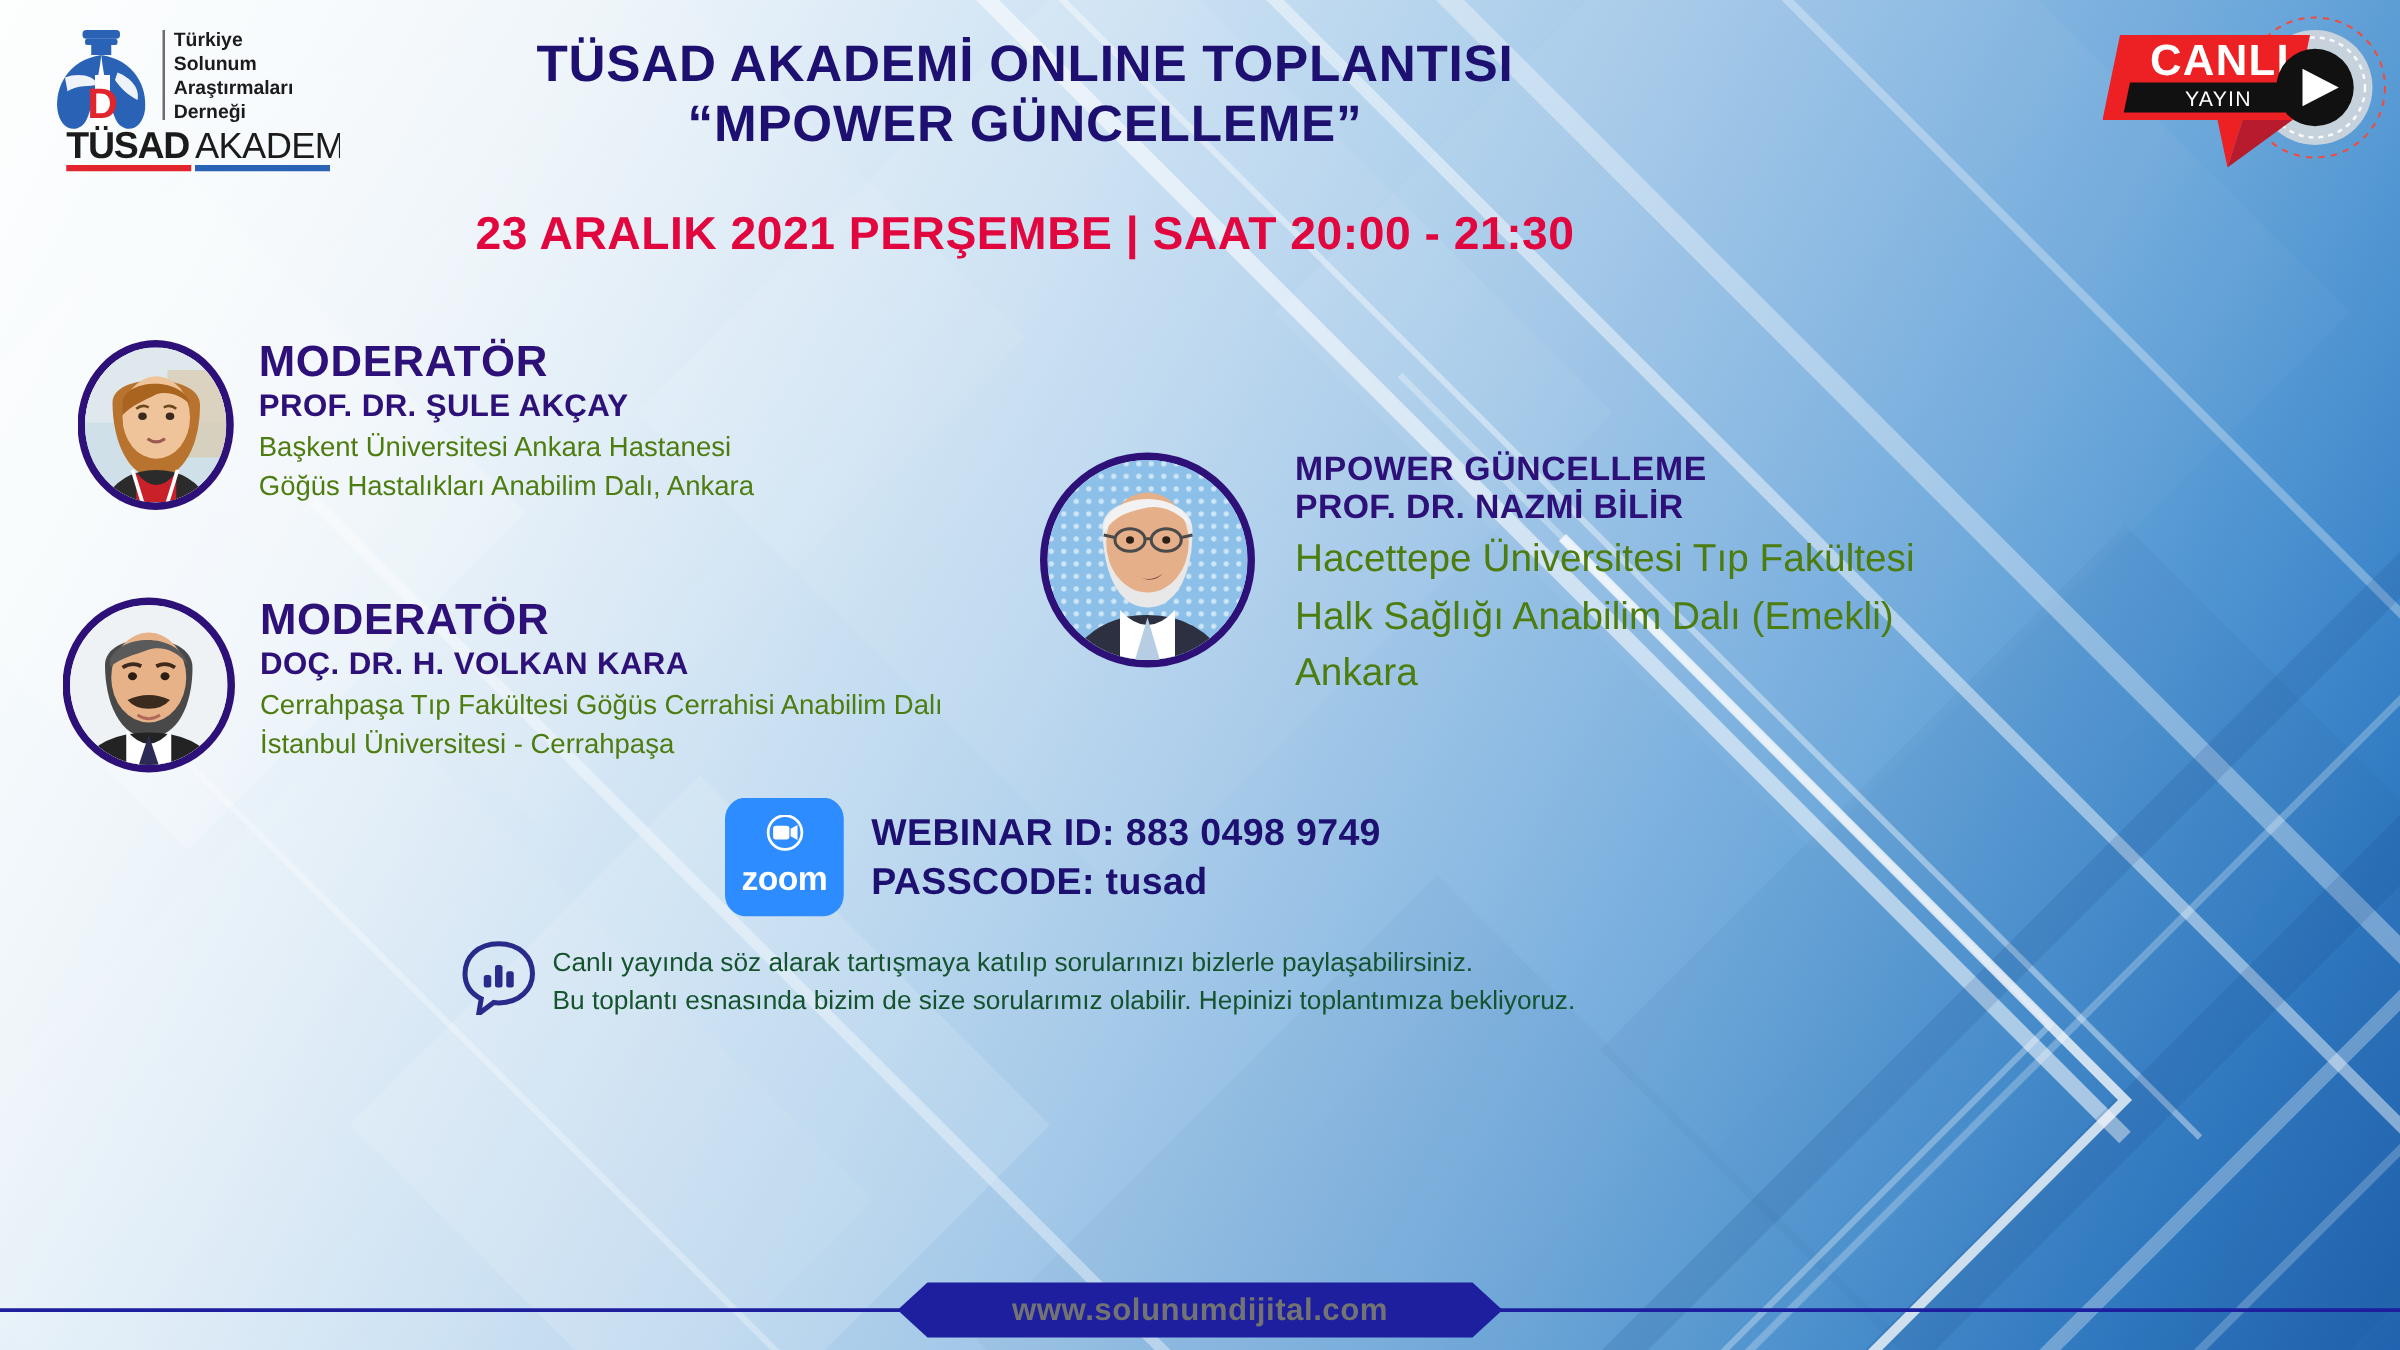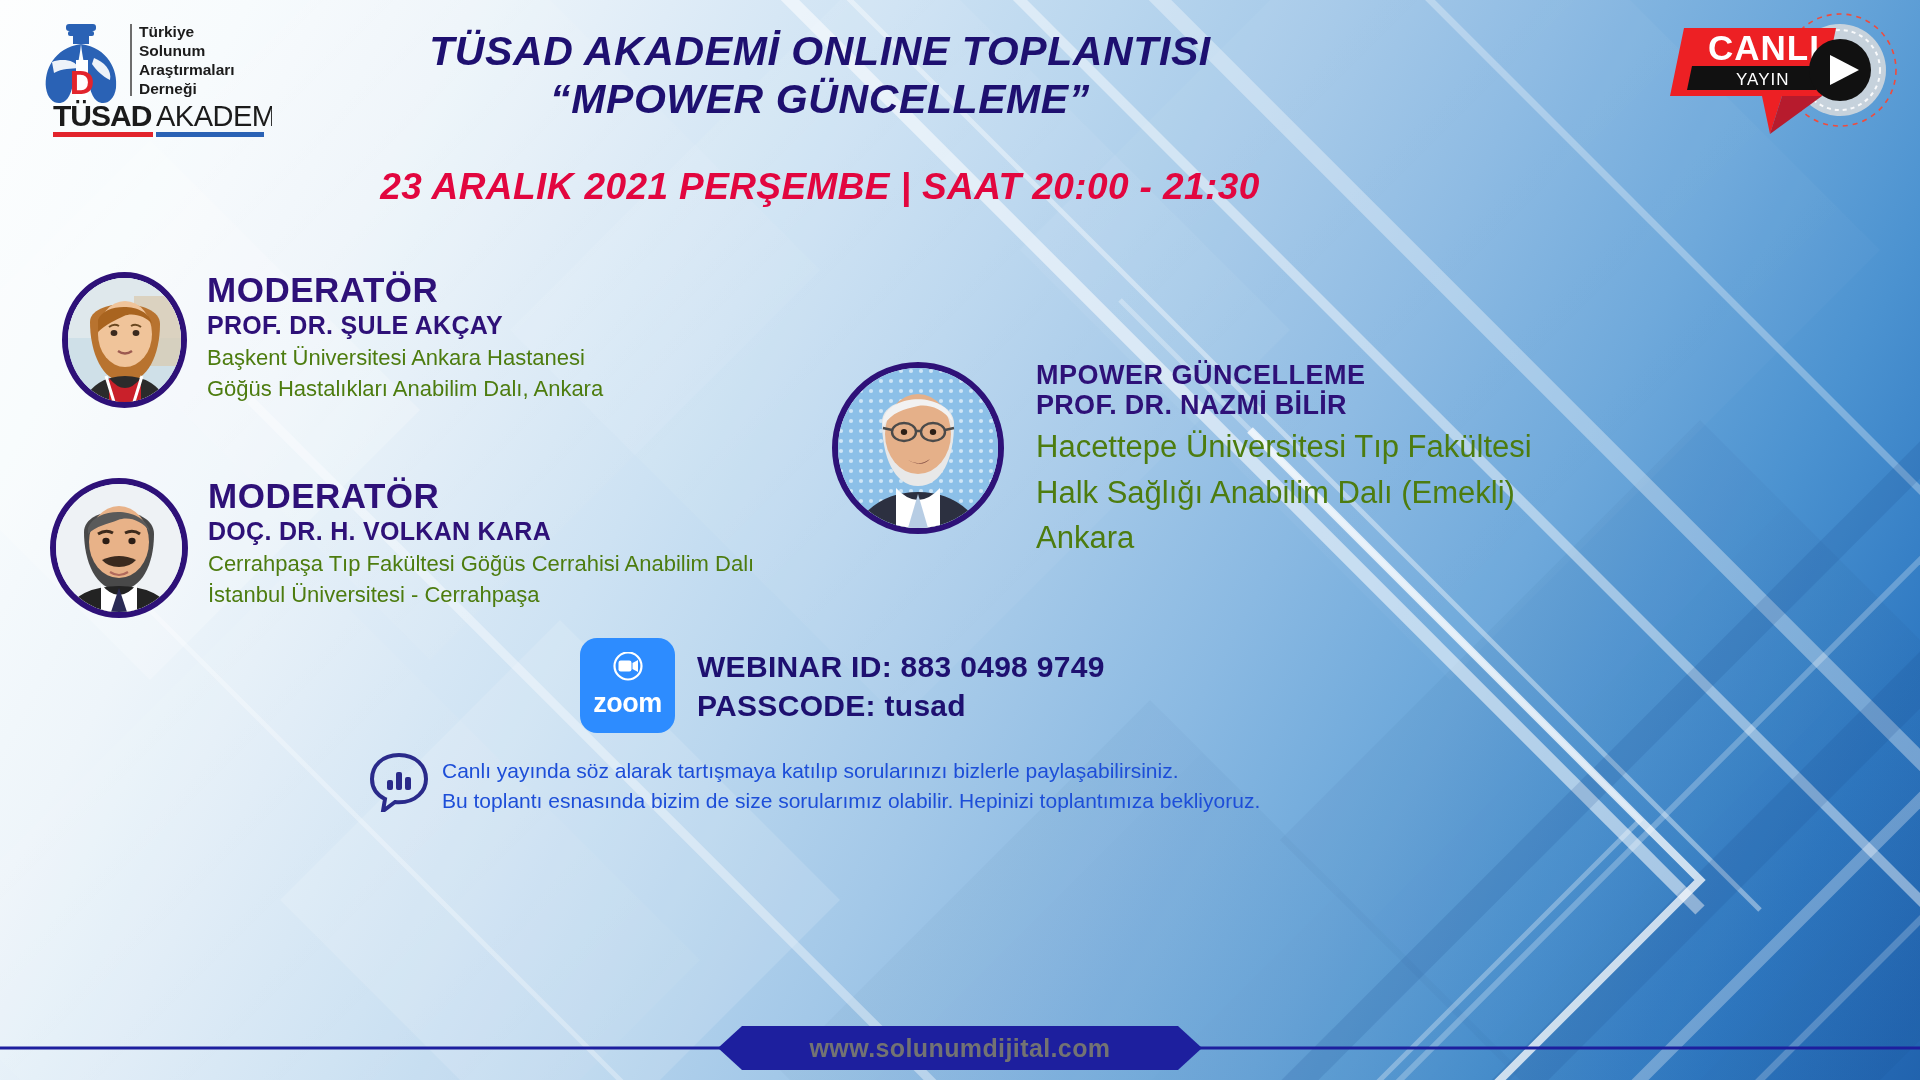--- a/index.html
+++ b/index.html
@@ -18,33 +18,33 @@
       #fdfefe 0%, #f7fbfd 10%, #eef5fa 19%,
       #dfecf7 27%, #cde2f3 36%, #b9d6ee 45%,
       #a3c8e8 54%, #8ab9e2 63%, #6ba7da 73%,
       #4b92d0 82%, #2f79c2 91%, #2163ae 100%);
   }
   .bg-svg { position:absolute; inset:0; }
 
   
   .logo-wrap { position:absolute; left:32px; top:18px; width:240px; height:125px; }
 
-  .title-block { position:absolute; left:300px; top:28px; width:1040px; text-align:center;font-style:italic; }
+  .title-block { position:absolute; left:300px; top:28px; width:1040px; text-align:center; }
   .title-line {
     font-size:41px; font-weight:bold; color:#1e1070;
     letter-spacing:0.6px; line-height:1.17; white-space:nowrap;
   }
   .date-line {
     margin-top:42px;
     font-size:37px; font-weight:bold; color:#e2063f;
     letter-spacing:0.4px; white-space:nowrap;
   }
 
   
-  .canli { position:absolute; right:20px; top:8px; width:230px; height:140px; }
+  .canli { position:absolute; right:8px; top:8px; width:230px; height:140px; }
 
   
   .person { position:absolute; display:flex; align-items:flex-start; }
   .avatar {
     border-radius:50%;
     border:6px solid #2e1178;
     overflow:hidden; flex:none;
     background:#cfe3f2;
     position:relative;
   }
@@ -87,21 +87,21 @@
   .zoom-text { margin-left:22px; }
   .zoom-line {
     font-size:30px; font-weight:bold; color:#1e1070;
     letter-spacing:0.3px; line-height:1.3; white-space:nowrap;
   }
 
   
   .note-block { position:absolute; left:368px; top:752px; display:flex; align-items:flex-start; }
   .note-icon { width:62px; height:60px; flex:none; }
   .note-text { margin-left:12px; margin-top:4px; }
-  .note-line { font-size:21px; color:#1d4ed8; line-height:1.42; white-space:nowrap; }
+  .note-line { font-size:21px; color:#14532d; line-height:1.42; white-space:nowrap; }
 
   
   .footer { position:absolute; left:0; bottom:0; width:1920px; height:62px; }
   .footer-url {
     position:absolute; left:50%; transform:translateX(-50%); top:8px;
     color:#737373; font-size:25px; font-weight:bold; letter-spacing:0.4px;
     z-index:2; line-height:44px;
   }
 </style>
 </head>

